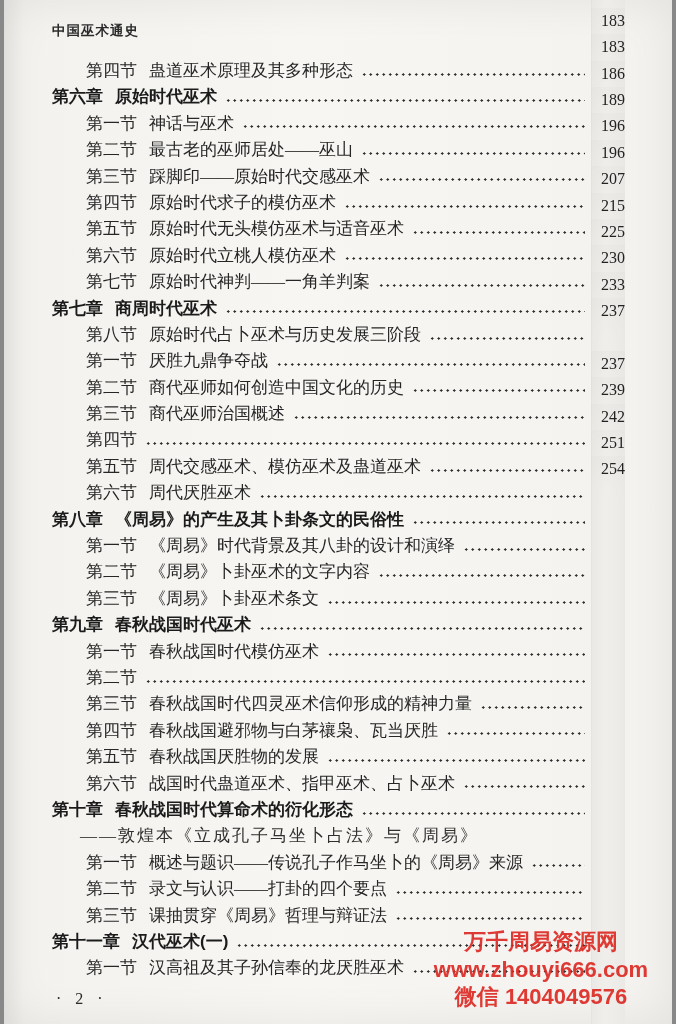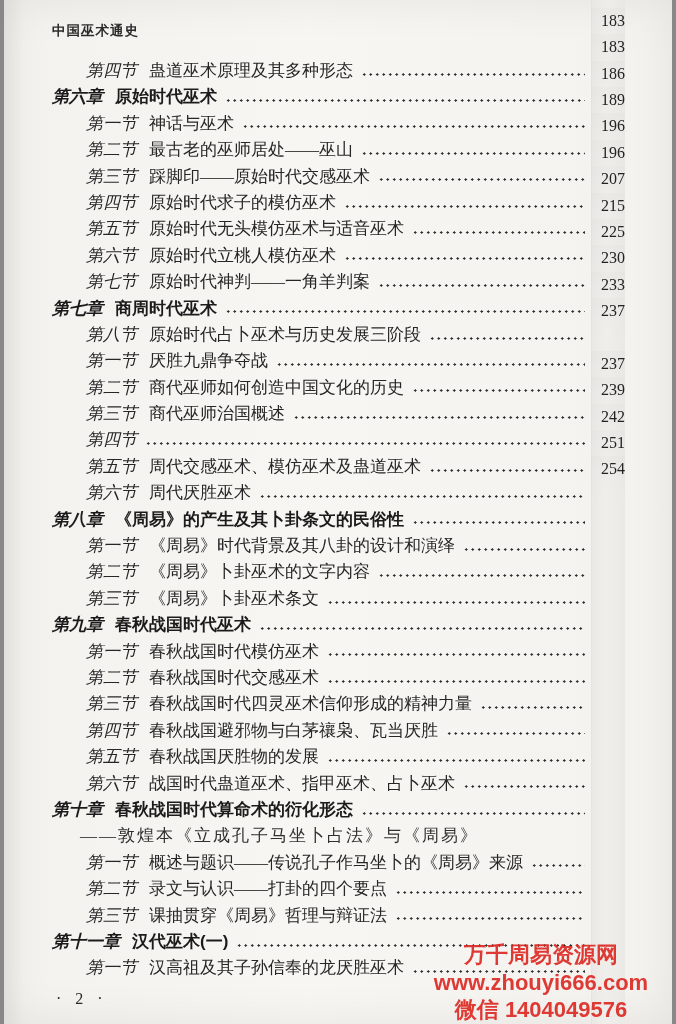--- a/index.html
+++ b/index.html
@@ -20,21 +20,21 @@
   }
   .toc{
     position:absolute;top:58px;left:48px;right:47px;
   }
   .row{
     display:flex;align-items:center;
     height:26.4px;
     font-size:17px;line-height:26.4px;
     white-space:nowrap;
   }
-  .row .label{flex:0 0 auto;font-style:italic;}
+  .row .label{flex:0 0 auto;}
   .row .title{flex:0 0 auto;margin-left:12px;}
   .row .dots{
     flex:1 1 auto;min-width:10px;height:17px;
     margin:0 6px 0 8px;
     background-image:radial-gradient(circle,#2f2f2f 1.05px,transparent 1.35px);
     background-size:6.5px 17px;
     background-position:0 3px;
     background-repeat:repeat-x;
   }
   .row .page{flex:0 0 34px;text-align:right;font-size:16px;color:#222;}
@@ -221,21 +221,20 @@
 
   <div class="row section">
     <span class="label">第一节</span>
     <span class="title">春秋战国时代模仿巫术</span>
     <span class="dots"></span>
     <span class="page">196</span>
   </div>
 
   <div class="row section">
     <span class="label">第二节</span>
-    <span class="title">春秋战国时代交感巫术</span>
     <span class="dots"></span>
     <span class="page">207</span>
   </div>
 
   <div class="row section">
     <span class="label">第三节</span>
     <span class="title">春秋战国时代四灵巫术信仰形成的精神力量</span>
     <span class="dots"></span>
     <span class="page">215</span>
   </div>
@@ -306,19 +305,19 @@
   <div class="row section">
     <span class="label">第一节</span>
     <span class="title">汉高祖及其子孙信奉的龙厌胜巫术</span>
     <span class="dots"></span>
     <span class="page">254</span>
   </div>
 </div>
 
   <div class="footer">· 2 ·</div>
 
-  <div class="watermark" style="color: rgb(221, 42, 36); margin-top: 13px;">
+  <div class="watermark" style="color: rgb(221, 42, 36);">
     <div>万千周易资源网</div>
     <div>www.zhouyi666.com</div>
     <div>微信 1404049576</div>
   </div>
 
 </div>
 
 </body></html>

